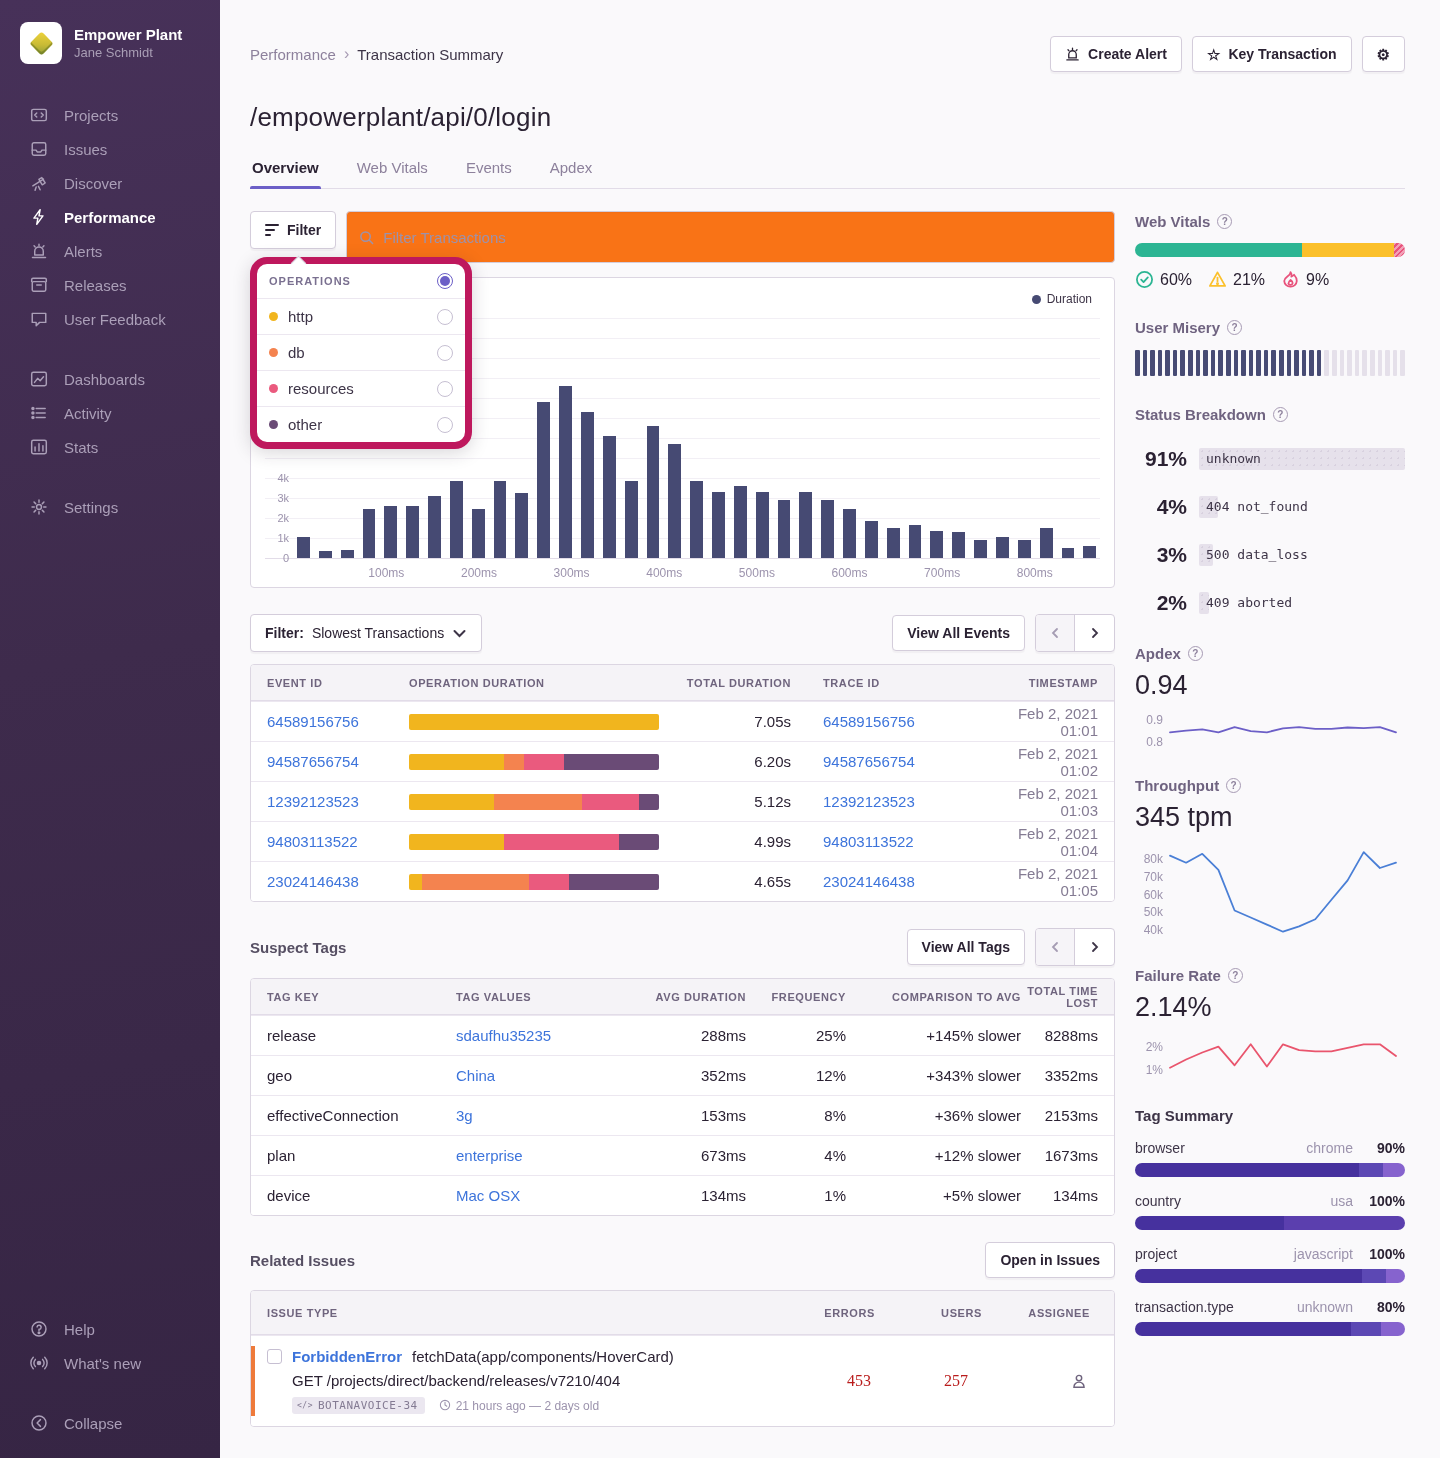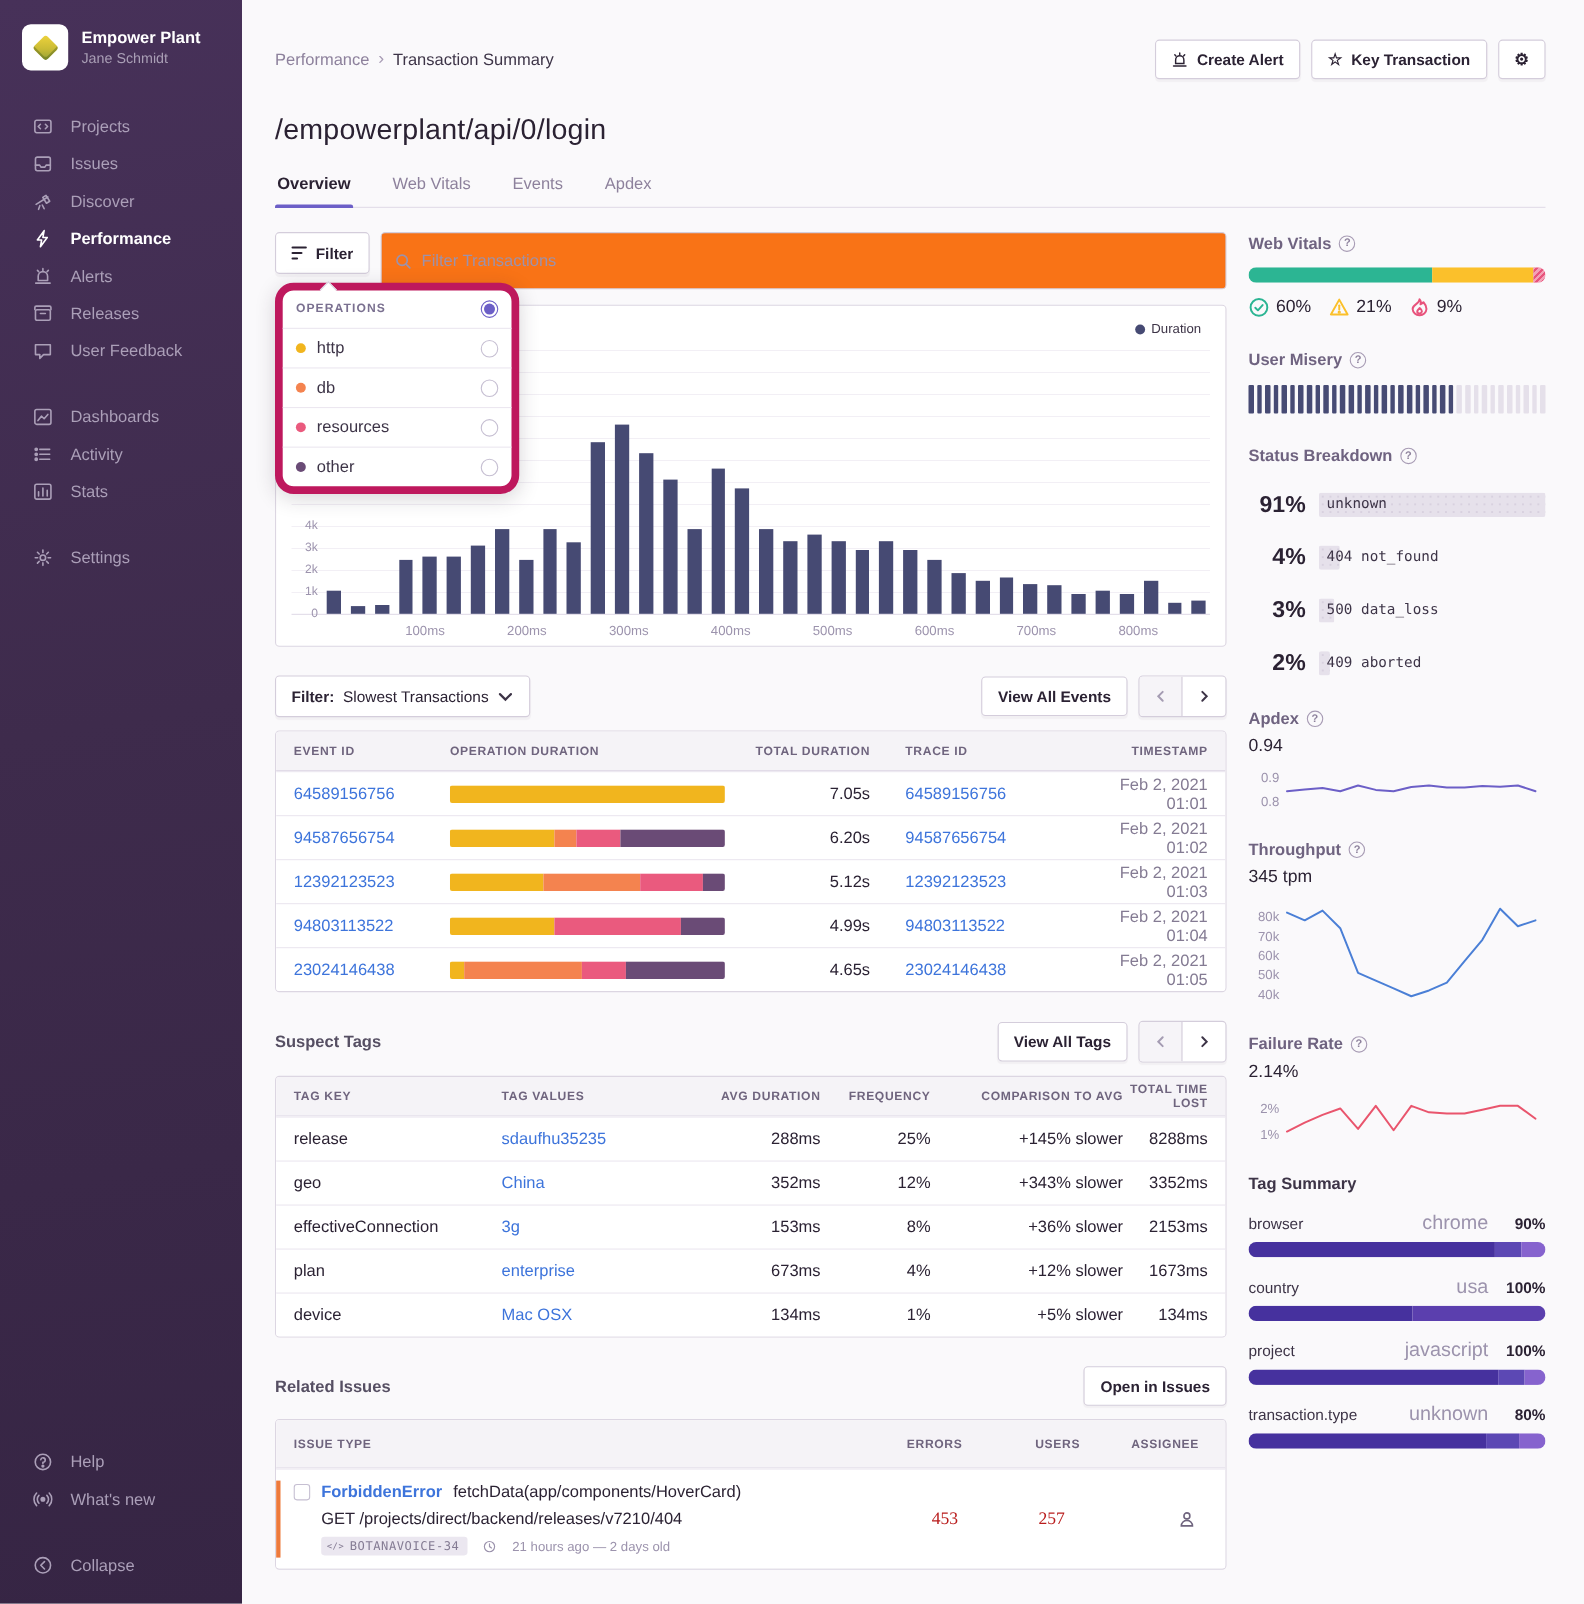--- a/index.html
+++ b/index.html
@@ -118,47 +118,47 @@
   .issue-row { display:grid; grid-template-columns:1fr 95px 95px 120px; align-items:center; border-top:1px solid #ECE7F0; background:#fff; padding:12px 0; position:relative; }
   .issue-main { position:relative; padding-left:16px; }
   .stripe { position:absolute; left:0; top:-2px; bottom:-2px; width:4px; background:#EE7A3B; }
   .issue-line1 { display:flex; align-items:center; gap:10px; }
   .chk { width:15px; height:15px; border:1px solid #C6BFD2; border-radius:3px; background:#fff; cursor:pointer; flex-shrink:0; }
   .issue-type { font-weight:bold; font-size:15px; }
   .issue-fn { font-size:15px; color:#2B2233; }
   .issue-line2 { font-size:15px; color:#2B2233; margin:7px 0 8px 25px; }
   .issue-line3 { display:flex; align-items:center; gap:14px; margin-left:25px; }
   .proj-chip { background:#EBE7F0; border-radius:3px; padding:2px 7px 2px 5px; display:flex; align-items:center; gap:5px; font-family:"DejaVu Sans Mono",monospace; font-size:11px; color:#847B93; letter-spacing:.5px; }
-  .age { display:flex; align-items:center; gap:15px; font-size:12px; color:#9C93AD; }
+  .age { display:flex; align-items:flex-start; gap:5px; font-size:12px; color:#9C93AD; }
   .num { font-size:16px; color:#b91c1c;font-family:Liberation Serif, serif; }
   .assignee-cell { display:flex; justify-content:flex-end; padding-right:26px; }
 
   
   .rp-title { display:flex; align-items:center; gap:7px; font-size:15px; font-weight:bold; color:#6F6380; }
   .qmark { width:15px; height:15px; border:1.4px solid #A79BB4; border-radius:50%; color:#8D819C; font-size:10px; font-weight:bold; display:flex; align-items:center; justify-content:center; }
   .wv-bar { margin-top:13px; height:14px; border-radius:7px; overflow:hidden; display:flex; }
   .wv-bar i { height:100%; display:block; }
   .wv-legend { display:flex; gap:16px; margin-top:13px; align-items:center; }
   .wv-item { display:flex; align-items:center; gap:6px; font-size:16px; color:#2B2233; }
   .misery { display:flex; gap:3px; margin-top:14px; }
   .misery i { flex:1; height:26px; border-radius:1px; }
   .sect { margin-top:30px; }
   .sb-row { display:flex; align-items:center; margin-top:24px; }
   .sb-pct { width:52px; text-align:right; font-size:21px; font-weight:bold; color:#2B2233; flex-shrink:0; }
   .sb-barwrap { flex:1; margin-left:12px; position:relative; height:22px; }
   .sb-bar { position:absolute; left:0; top:0; bottom:0; background:#E6E1EB; border-radius:2px;
             background-image:radial-gradient(#D8D1DF 1px, transparent 1px); background-size:7px 7px; }
   .sb-lab { position:absolute; left:7px; top:3px; font-family:"DejaVu Sans Mono",monospace; font-size:13px; color:#3D3447; white-space:nowrap; }
-  .big-val { font-size:16px; color:#2B2233; margin-top:8px; }
+  .big-val { font-size:27px; color:#2B2233; margin-top:8px; }
   .spark { display:flex; margin-top:12px; }
   .spark-labs { position:relative; flex-shrink:0; }
   .spark-labs span { position:absolute; right:6px; font-size:12px; color:#9C93AD; }
   .tag-row-head { display:flex; align-items:baseline; margin-top:16px; }
   .tag-key { font-size:14px; color:#3D3447; flex:1; }
-  .tag-val { font-size:18px; color:#9C93AD; margin-right:10px; }
+  .tag-val { font-size:14px; color:#9C93AD; margin-right:10px; }
   .tag-pct { font-size:14px; font-weight:bold; color:#2B2233; width:42px; text-align:right; }
   .tag-bar { margin-top:7px; height:14px; border-radius:7px; overflow:hidden; display:flex; }
   .tag-bar i { height:100%; display:block; }
 </style>
 </head>
 <body>
 
 <div class="app">
 
   <div class="sidebar">

